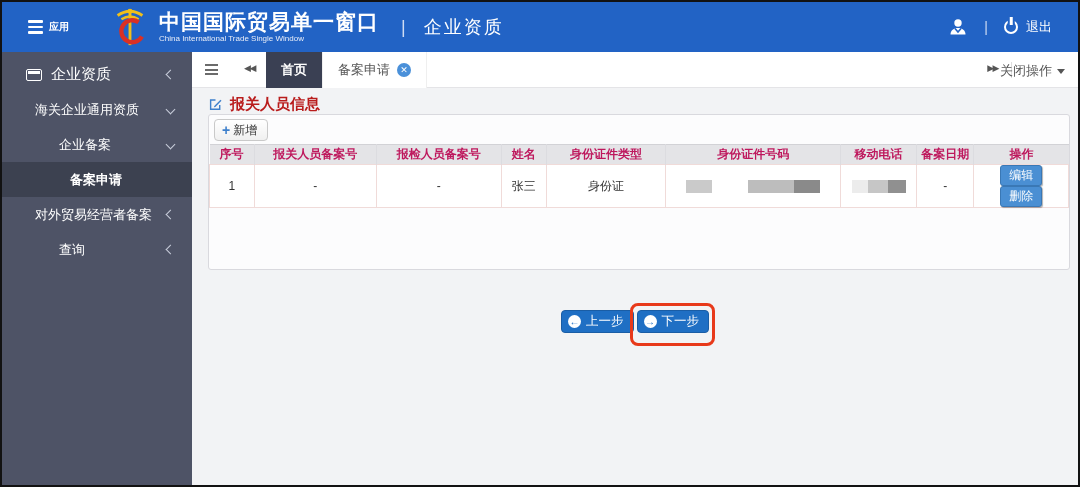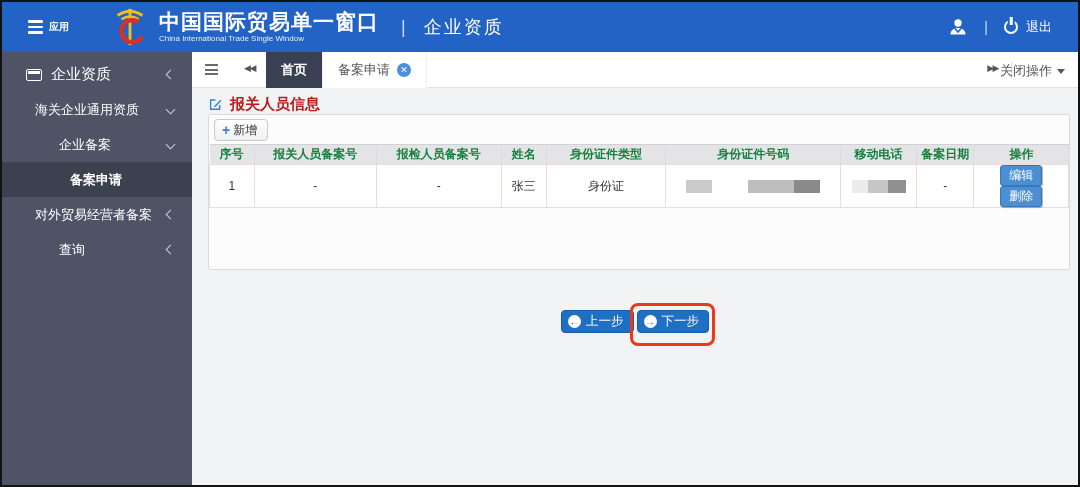--- a/index.html
+++ b/index.html
@@ -59,21 +59,21 @@
   .caret-down { width:0; height:0; border-left:4px solid transparent; border-right:4px solid transparent; border-top:5px solid #555; display:inline-block; }
 
   
   .content { position:absolute; left:190px; top:86px; right:0; bottom:0; background:#f2f3f5; }
   .section-title { position:absolute; left:16px; top:7px; display:flex; align-items:center; gap:7px; color:#b91c1c; font-size:15px; font-weight:bold; }
   .edit-icon svg { display:block; }
   .panel { position:absolute; left:16px; top:26px; width:862px; height:156px; background:#fcfcfd; border:1px solid #d9d9de; border-radius:3px; }
   .add-btn { margin:4px 0 3px 5px; height:22px; padding:0 10px 0 7px; font-size:12px; color:#333; background:linear-gradient(#ffffff,#f0f0f0); border:1px solid #c9c9c9; border-radius:4px; display:inline-flex; align-items:center; gap:3px; cursor:pointer; font-family:inherit; }
   .add-btn .plus { color:#3e80cc; font-size:14px; font-weight:bold; line-height:1; }
   table.grid { width:100%; border-collapse:collapse; table-layout:fixed; }
-  table.grid th { background:#e4e4e7; border-top:1px solid #d2d2d6; border-right:1px solid #dcdce0; font-size:12px; color:#15803d; font-weight:bold; height:20px; text-align:center; }
+  table.grid th { background:#e4e4e7; border-top:1px solid #d2d2d6; border-right:1px solid #dcdce0; font-size:12px; color:#be185d; font-weight:bold; height:20px; text-align:center; }
   table.grid th:last-child { border-right:none; }
   table.grid td { background:#fff; border:1px solid #f0dbd9; font-size:12px; color:#333; height:20px; text-align:center; }
   table.grid col.c1{width:5.2%} col.c2{width:14.2%} col.c3{width:14.6%} col.c4{width:5.2%}
   col.c5{width:13.9%} col.c6{width:20.4%} col.c7{width:8.8%} col.c8{width:6.7%} col.c9{width:11%}
   .blk { display:inline-block; height:13px; vertical-align:middle; }
   .id-blocks, .ph-blocks { display:flex; align-items:center; justify-content:center; }
   .act-btn { font-family:inherit; font-size:12px; color:#fff; background:#4a8fd3; border:1px solid #3a78b5; border-radius:3px; padding:1px 8px; margin:0 3px; cursor:pointer; box-shadow:1px 1px 1px rgba(0,0,0,.3); }
   .pagination { position:absolute; left:25px; top:195px; font-size:12.5px; color:#333; }
   .steps { position:absolute; left:0; right:0; top:222px; display:flex; justify-content:center; gap:3px; }
   .step-btn { font-family:inherit; height:23px; font-size:12.5px; color:#fff; background:#1f6fc4; border:1px solid #1a5da5; border-radius:4px; padding:0 9px 0 6px; display:inline-flex; align-items:center; gap:5px; cursor:pointer; }

